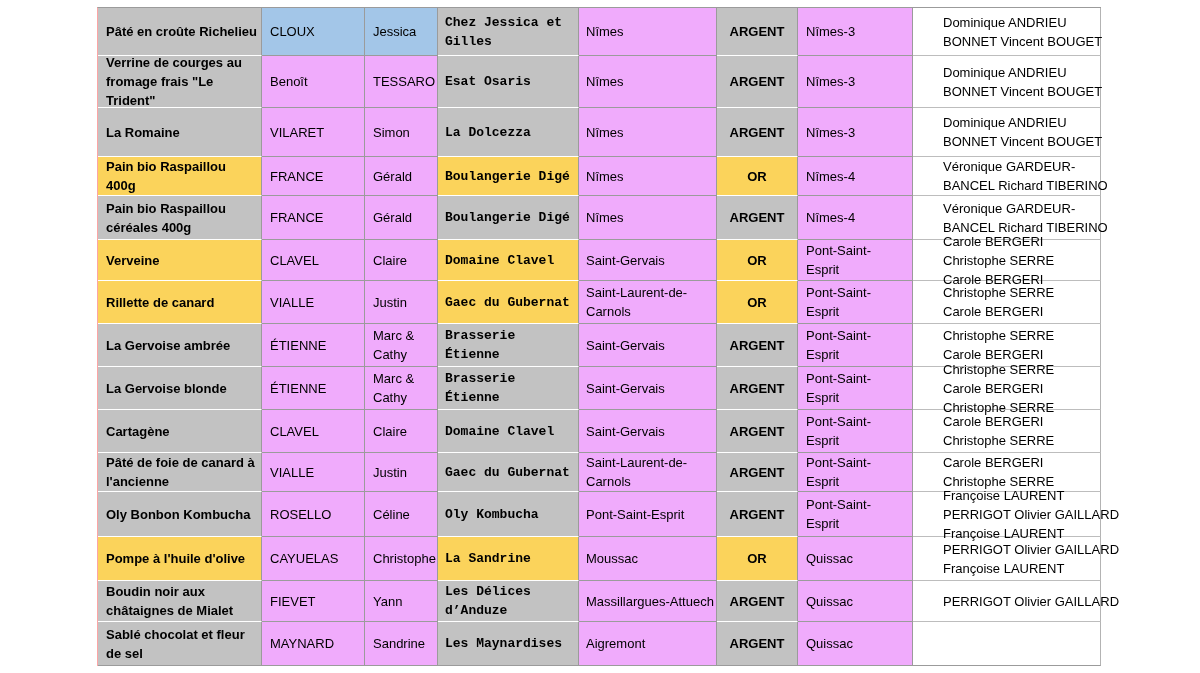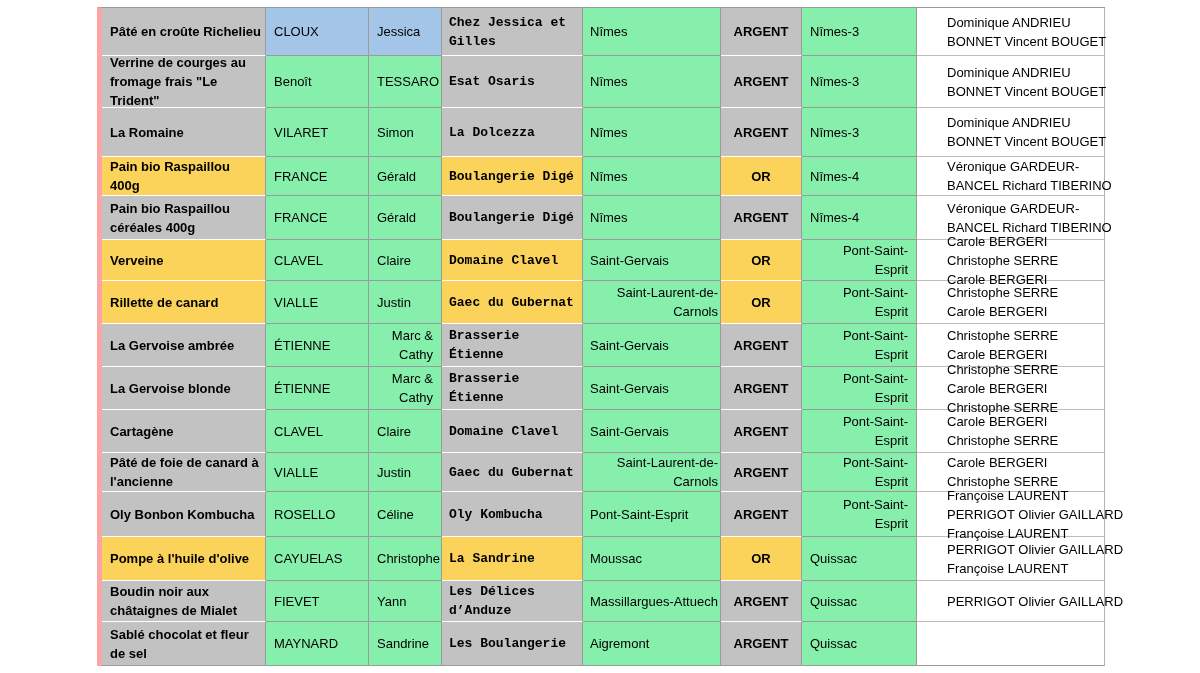--- a/index.html
+++ b/index.html
@@ -5,37 +5,37 @@
   html,body{margin:0;padding:0;background:#ffffff;}
   body{
     width:1200px;height:673px;position:relative;overflow:hidden;
     font-family:"Liberation Sans", sans-serif;color:#000;
   }
   .results-grid{
     position:absolute;left:97px;top:7px;
     display:grid;
     grid-template-columns:164px 103px 73px 141px 138px 81px 115px 188px;
     border-top:1px solid #9b9b9b;
-    border-left:5px solid #fca5a5;
+    border-left:1px solid #fca5a5;
     background:#fff;
   }
   .cell{
     box-sizing:border-box;
     border-right:1px solid #9b9b9b;
     border-bottom:1px solid #9b9b9b;
     display:flex;align-items:center;
     padding:1px 8px;
     font-size:13px;line-height:19px;
     overflow:visible;
   }
   .bold{font-weight:bold;}
   .bg-gold{background:var(--gold,#FBD35B);border-bottom-color:#fff;}
   .bg-silver{background:var(--silver,#C2C2C2);border-bottom-color:#fff;}
   .bg-blue{background:var(--blue,#A3C6E8);}
-  .white{background:#86efac;text-align:right;}
+  .white{background:#f0abfc;}
   .c1{padding:1px 2px 1px 8px;}
   .c4{padding:1px 1px 1px 7px;font-family:Liberation Mono, monospace;}
   .c5{padding:1px 2px 1px 7px;}
   .medal{justify-content:center;text-align:center;padding:1px 12px;}
   .jury{
     border-bottom-color:#bdbdbd;
     border-right-color:#b3b3b3;
     padding:0 4px 0 6px;
     background:transparent;
   }
@@ -430,21 +430,21 @@
     <div class="cell c1 bold bg-silver last">
       <span>Sablé chocolat et fleur de sel</span>
     </div>
     <div class="cell white last">
       <span>MAYNARD</span>
     </div>
     <div class="cell white last">
       <span>Sandrine</span>
     </div>
     <div class="cell c4 bold bg-silver last">
-      <span>Les Boulangerie</span>
+      <span>Les Maynardises</span>
     </div>
     <div class="cell c5 white last">
       <span>Aigremont</span>
     </div>
     <div class="cell medal bold bg-silver last">
       <span>ARGENT</span>
     </div>
     <div class="cell white last">
       <span>Quissac</span>
     </div>

